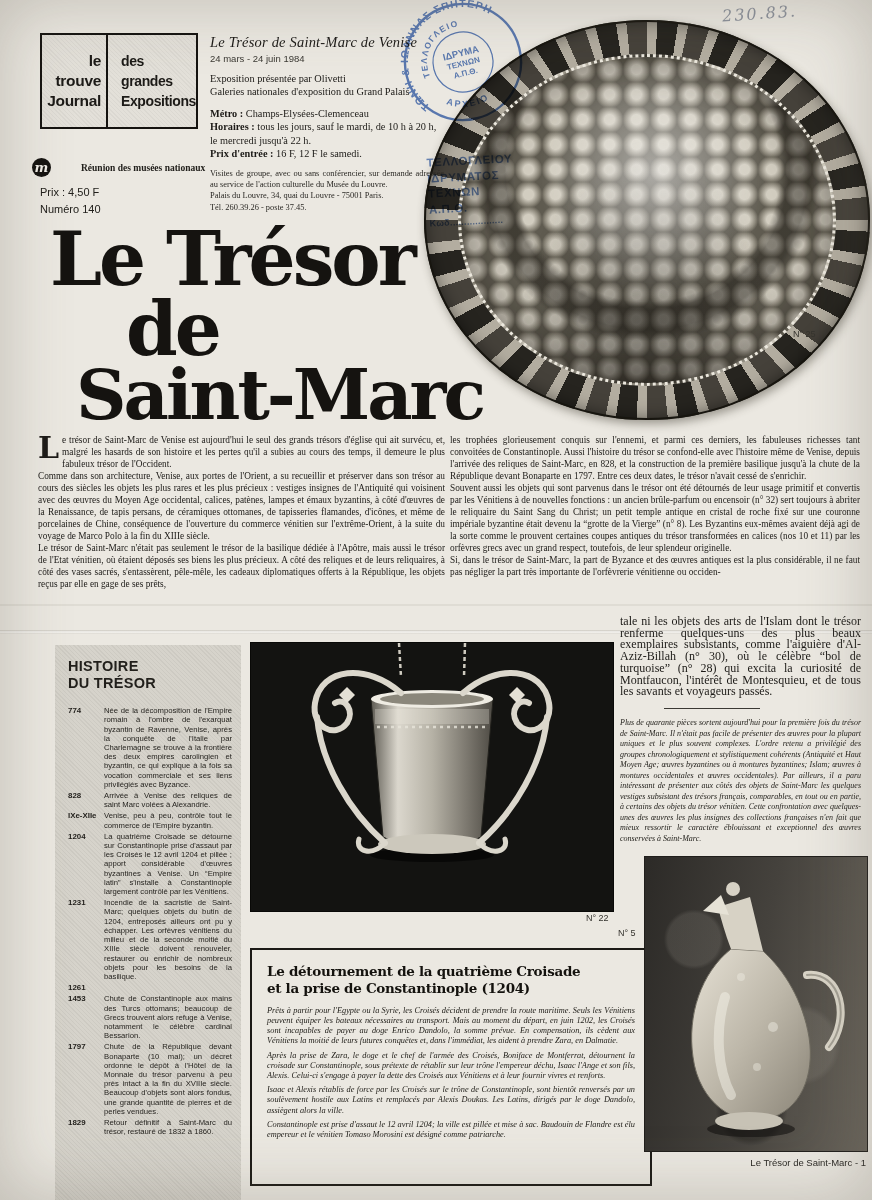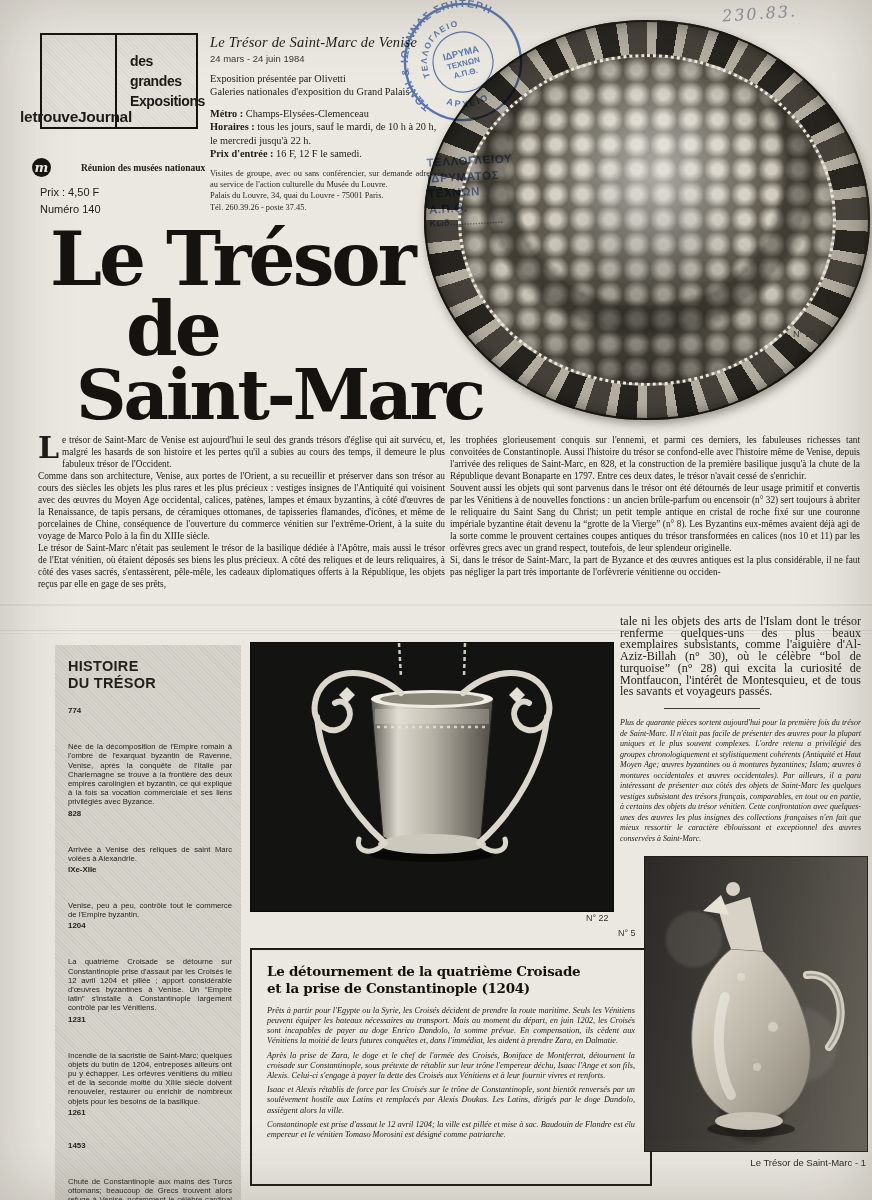--- a/index.html
+++ b/index.html
@@ -6,21 +6,21 @@
   .page{position:relative;width:872px;height:1200px;margin:0 auto;background:#ebe8e1;
         font-family:"Liberation Serif",serif;color:#1c1a17;overflow:hidden;}
   .page::after{content:"";position:absolute;inset:0;pointer-events:none;z-index:60;
         box-shadow:inset 0 0 70px rgba(95,90,78,.32);}
   .abs{position:absolute;}
 
   
   .mast{left:40px;top:33px;width:154px;height:92px;border:2px solid #14120f;display:flex;
         background:#e3e0d9;background-image:repeating-linear-gradient(45deg,rgba(0,0,0,.035) 0 1px,transparent 1px 3px);
         font-family:"Liberation Sans",sans-serif;font-weight:bold;z-index:4;}
-  .mast .cl{width:68px;border-right:2px solid #14120f;display:flex;justify-content:center;
+  .mast .cl{width:68px;border-right:2px solid #14120f;display:flex;flex-direction:column;justify-content:center;
         align-items:flex-end;padding-right:5px;font-size:15.5px;line-height:1.3;letter-spacing:-.3px;}
   .mast .cr{flex:1;display:flex;flex-direction:column;justify-content:center;align-items:flex-start;
         padding-left:13px;font-size:14px;line-height:1.44;letter-spacing:-.4px;}
   .rmn{left:32px;top:158px;display:flex;align-items:center;gap:6px;z-index:4;}
   .rmn-logo{width:19px;height:19px;border-radius:50%;background:#14120f;color:#f2efe8;display:flex;
         align-items:center;justify-content:center;font-family:"DejaVu Serif",serif;font-style:italic;
         font-weight:bold;font-size:13px;}
   .rmn-label{font-family:Liberation Serif, serif;font-weight:bold;font-size:9.5px;color:#22201c;margin-left:24px;}
   .priceblk{left:40px;top:184px;font-family:"Liberation Sans",sans-serif;font-size:11px;line-height:1.55;color:#22201c;}
 
@@ -75,21 +75,21 @@
   .crease{left:0;top:630px;width:872px;height:4px;z-index:2;
         background:linear-gradient(180deg,rgba(120,113,100,.28),rgba(255,255,255,.55),rgba(120,113,100,.14));}
   .crease2{left:0;top:604px;width:872px;height:2px;z-index:2;background:rgba(120,113,100,.10);}
 
   
   .sidebar{left:55px;top:645px;width:186px;height:623px;background:#d6d3cb;overflow:hidden;
         background-image:repeating-linear-gradient(45deg,rgba(40,38,33,.05) 0 1px,transparent 1px 3px);
         padding:13px 9px 10px 13px;box-sizing:border-box;z-index:3;
         font-family:"Liberation Sans",sans-serif;color:#211f1b;}
   .sb-title{font-weight:bold;font-size:14.5px;line-height:1.18;letter-spacing:.3px;margin-bottom:14px;}
-  .entry{display:flex;gap:5px;margin-bottom:2px;flex-direction:column;}
+  .entry{display:flex;gap:5px;margin-bottom:2px;}
   .entry .yr{flex:0 0 31px;font-weight:bold;font-size:7.9px;line-height:9.2px;}
   .entry .tx{flex:1;font-size:7.7px;line-height:9.2px;text-align:justify;}
 
   
   .situla{left:250px;top:642px;width:362px;height:268px;background:#131311;border:1px solid #090907;z-index:3;}
 
   
   .cbox{left:250px;top:948px;width:402px;height:238px;border:2px solid #1c1a16;box-sizing:border-box;
         padding:13px 15px;overflow:hidden;z-index:3;}
   .cbox h3{margin:0 0 9px 0;font-family:"DejaVu Serif",serif;font-size:13.5px;line-height:1.25;

